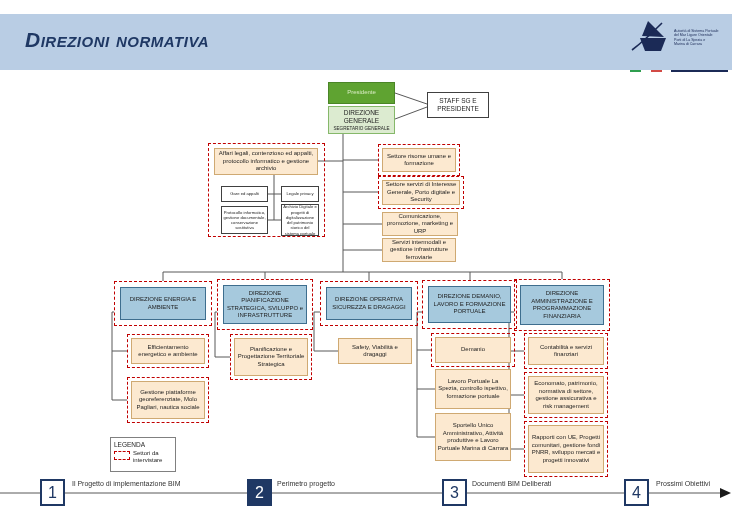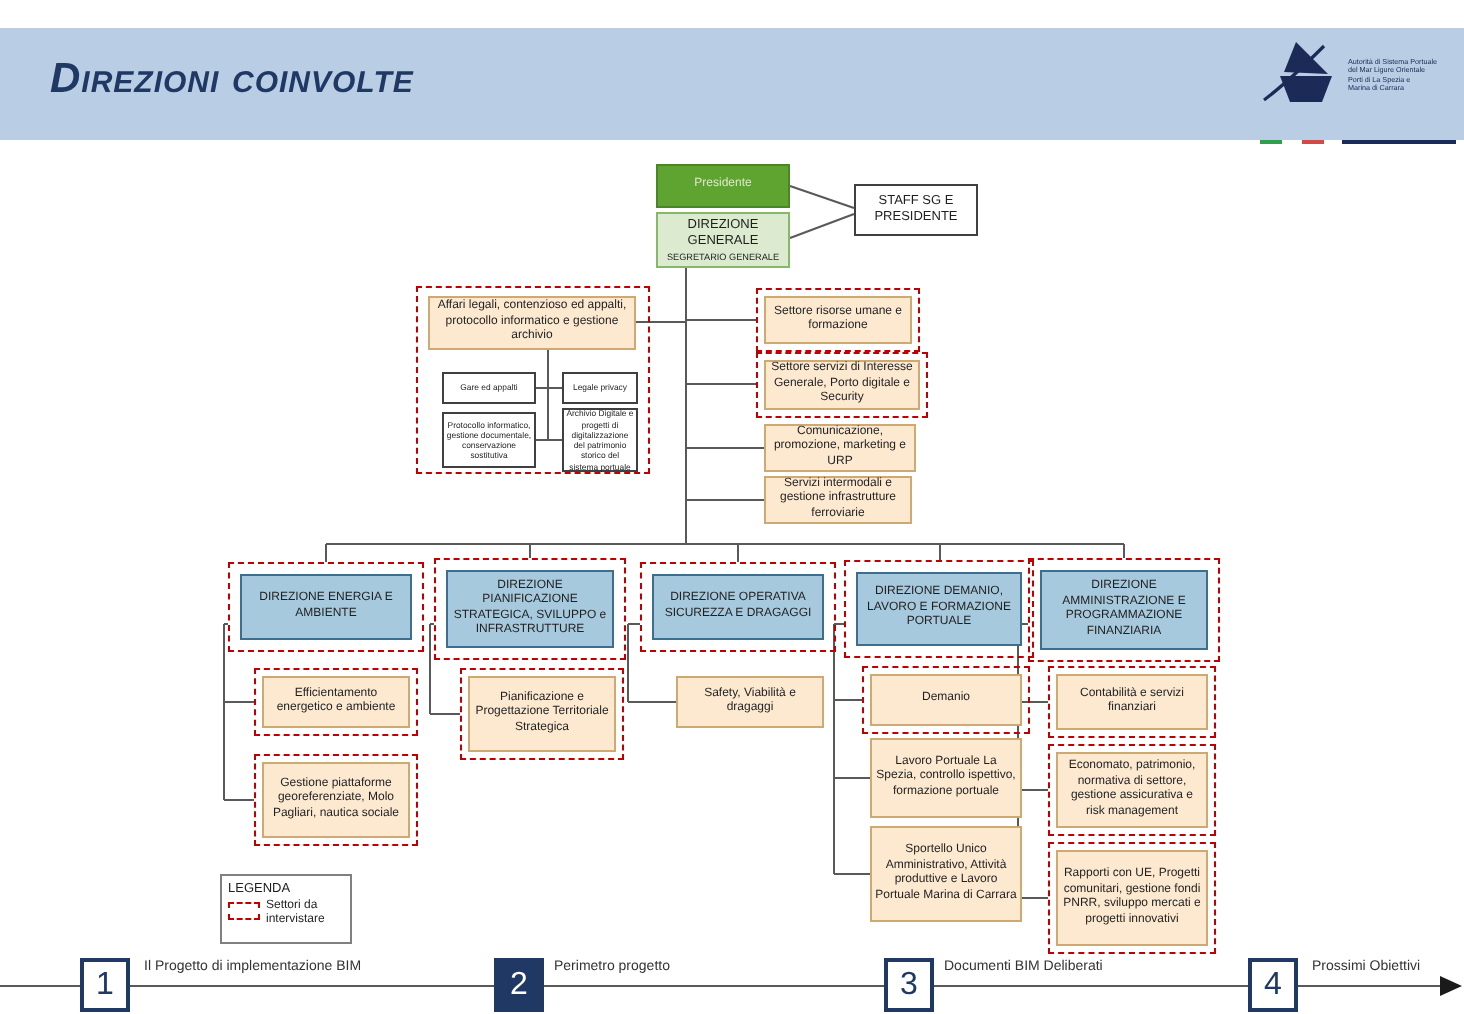--- a/index.html
+++ b/index.html
@@ -36,21 +36,21 @@
         justify-content:center;font-size:16px;cursor:pointer;}
   .step.active{background:#1f3864;color:#ffffff;}
   .steplabel{position:absolute;top:480px;font-size:7px;color:#333;}
 </style>
 </head>
 <body>
 
 <div class="slide">
 
   <div class="header">
-    <div class="title">Direzioni coinvolte</div>
+    <div class="title">Direzioni normativa</div>
     <div class="logo">
       <svg width="46" height="46" viewBox="0 0 46 46">
         <path d="M20 4 L36 20 L14 19 Z" fill="#1b2a56"></path>
         <path d="M12 21 L38 21 L33 34 L17 34 Z" fill="#1b2a56"></path>
         <path d="M4 33 Q16 24 34 6" stroke="#1b2a56" stroke-width="1.6" fill="none"></path>
       </svg>
       <div class="logo-text">
         <div>Autorità di Sistema Portuale</div>
         <div>del Mar Ligure Orientale</div>
         <div>Porti di La Spezia e</div>

